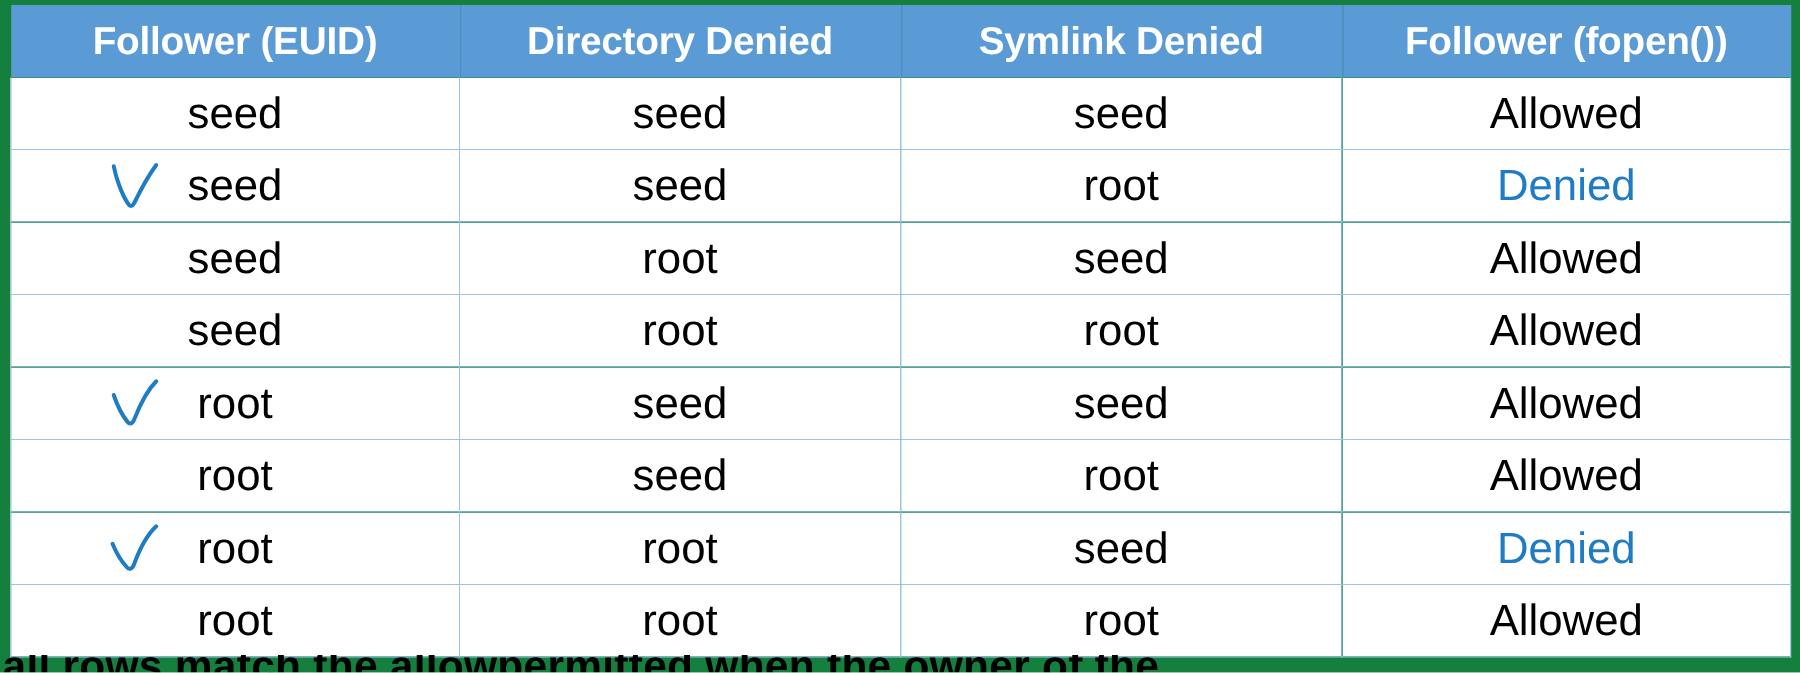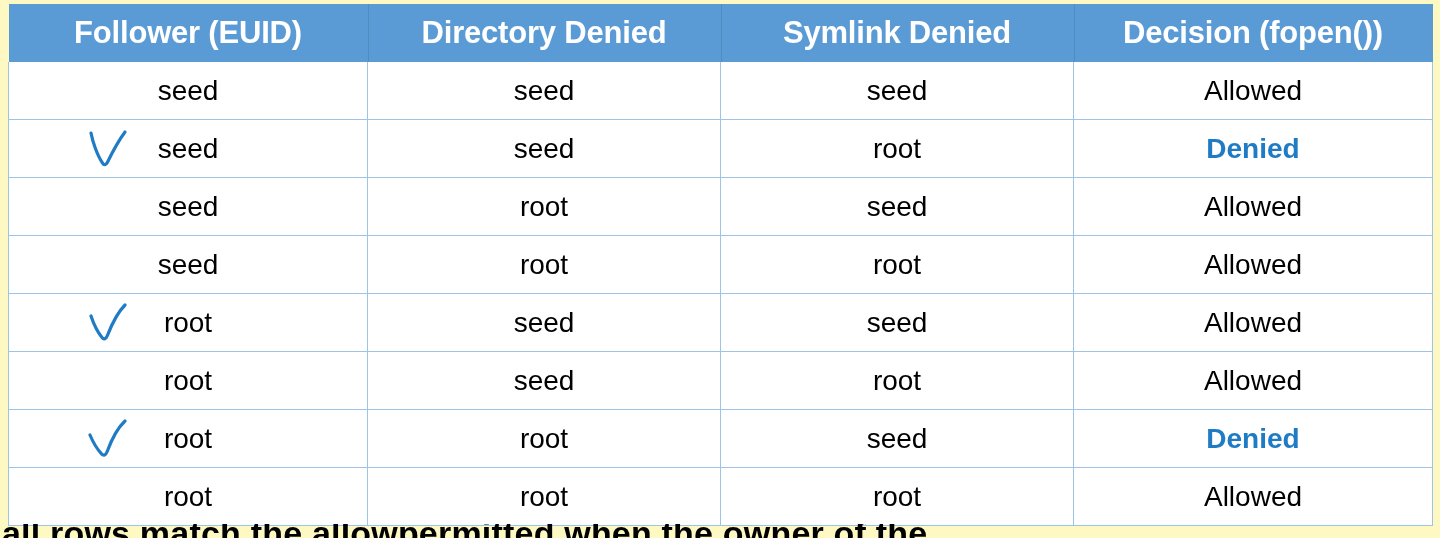--- a/index.html
+++ b/index.html
@@ -12,21 +12,21 @@
   }
   body {
     font-family: "Liberation Sans", sans-serif;
     -webkit-font-smoothing: antialiased;
   }
 
   .slide {
     position: relative;
     width: 1440px;
     height: 538px;
-    background: #fef9c3;
+    background: #15803d;
     overflow: hidden;
   }
 
   
   .table-wrap {
     position: absolute;
     left: 8px;
     top: 4px;
     width: 1424px;
   }
@@ -54,37 +54,37 @@
     padding: 0;
     border: none;
     letter-spacing: -0.2px;
   }
   thead th.sep {
     box-shadow: inset 1px 0 0 #4F8CC2;
   }
 
   tbody td {
     height: 57px;
-    font-size: 28px;
+    font-size: 35px;
     color: #000000;
     text-align: center;
     vertical-align: middle;
     padding: 0;
     background: #ffffff;
     border-top: 1.5px solid #9DC3E6;
     border-bottom: 1.5px solid #9DC3E6;
     border-left: 1.5px solid #9DC3E6;
     border-right: 1.5px solid #9DC3E6;
     position: relative;
   }
   tbody tr:first-child td { border-top: none; }
 
   td.denied {
     color: #1F7CC4;
-    font-weight: bold;
+    font-weight: normal;
   }
 
   
   .cell-inner {
     position: relative;
     display: block;
     width: 100%;
     text-align: center;
   }
   .check-mark {
@@ -130,21 +130,21 @@
         <col class="c1">
           <col class="c2">
           <col class="c3">
           <col class="c4">
       </colgroup>
       <thead>
         <tr>
           <th>Follower (EUID)</th>
           <th class="sep">Directory Denied</th>
           <th class="sep">Symlink Denied</th>
-          <th class="sep">Decision (fopen())</th>
+          <th class="sep">Follower (fopen())</th>
         </tr>
       </thead>
       <tbody>
 
         <tr>
           <td>
             <span class="cell-inner">seed</span>
           </td>
           <td>seed</td>
           <td>seed</td>

